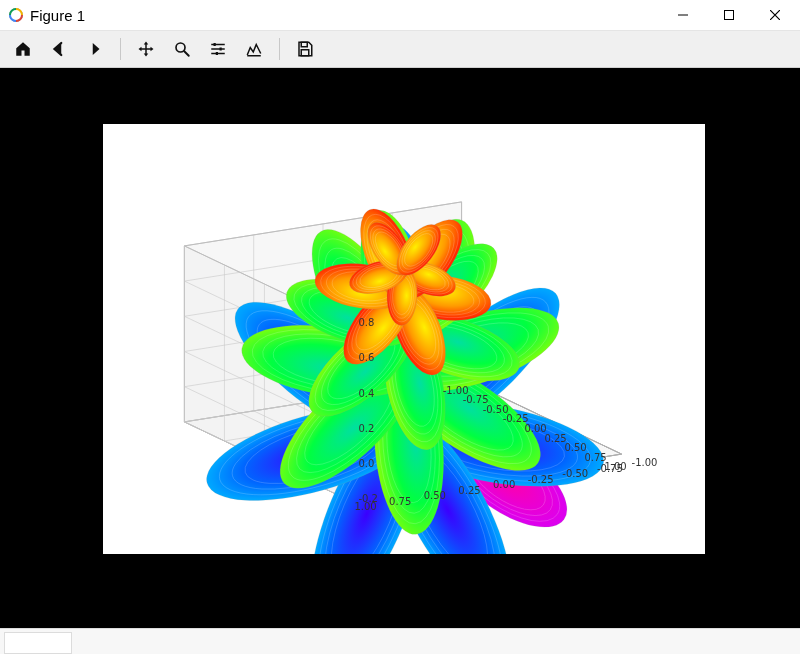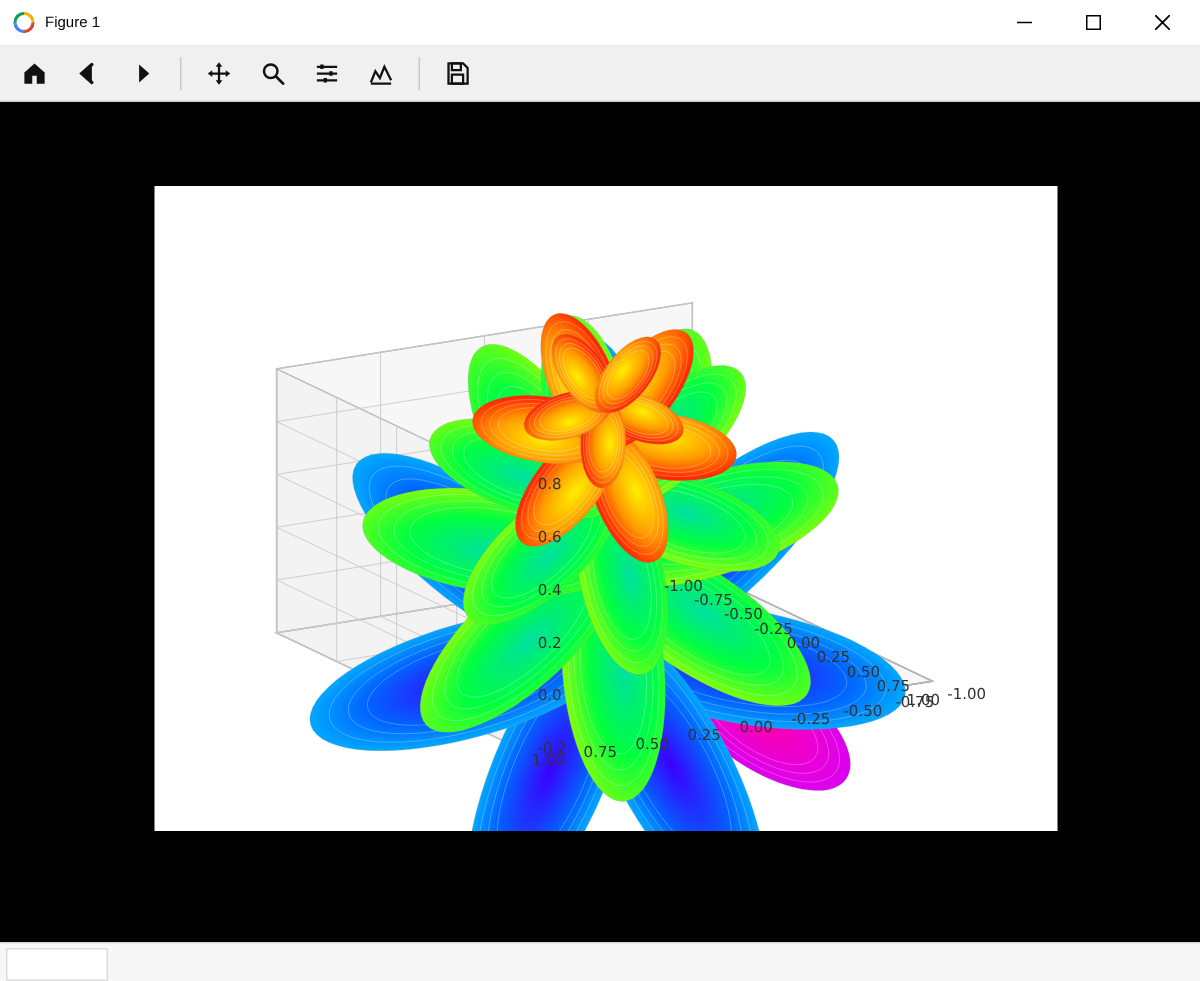--- a/index.html
+++ b/index.html
@@ -22,21 +22,21 @@
     background: #ffffff;
     border-bottom: 1px solid #e5e5e5;
   }
   .titlebar .app-icon {
     width: 16px; height: 16px;
     margin-right: 6px;
     display: inline-flex; align-items: center; justify-content: center;
   }
   .titlebar .title {
     flex: 0 0 auto;
-    font-size: 10px;
+    font-size: 15px;
   }
   .titlebar .spacer { flex: 1; }
   .win-btn {
     width: 46px; height: 30px;
     display: inline-flex; align-items: center; justify-content: center;
     color: #000;
   }
   
   .toolbar {
     height: 36px;

